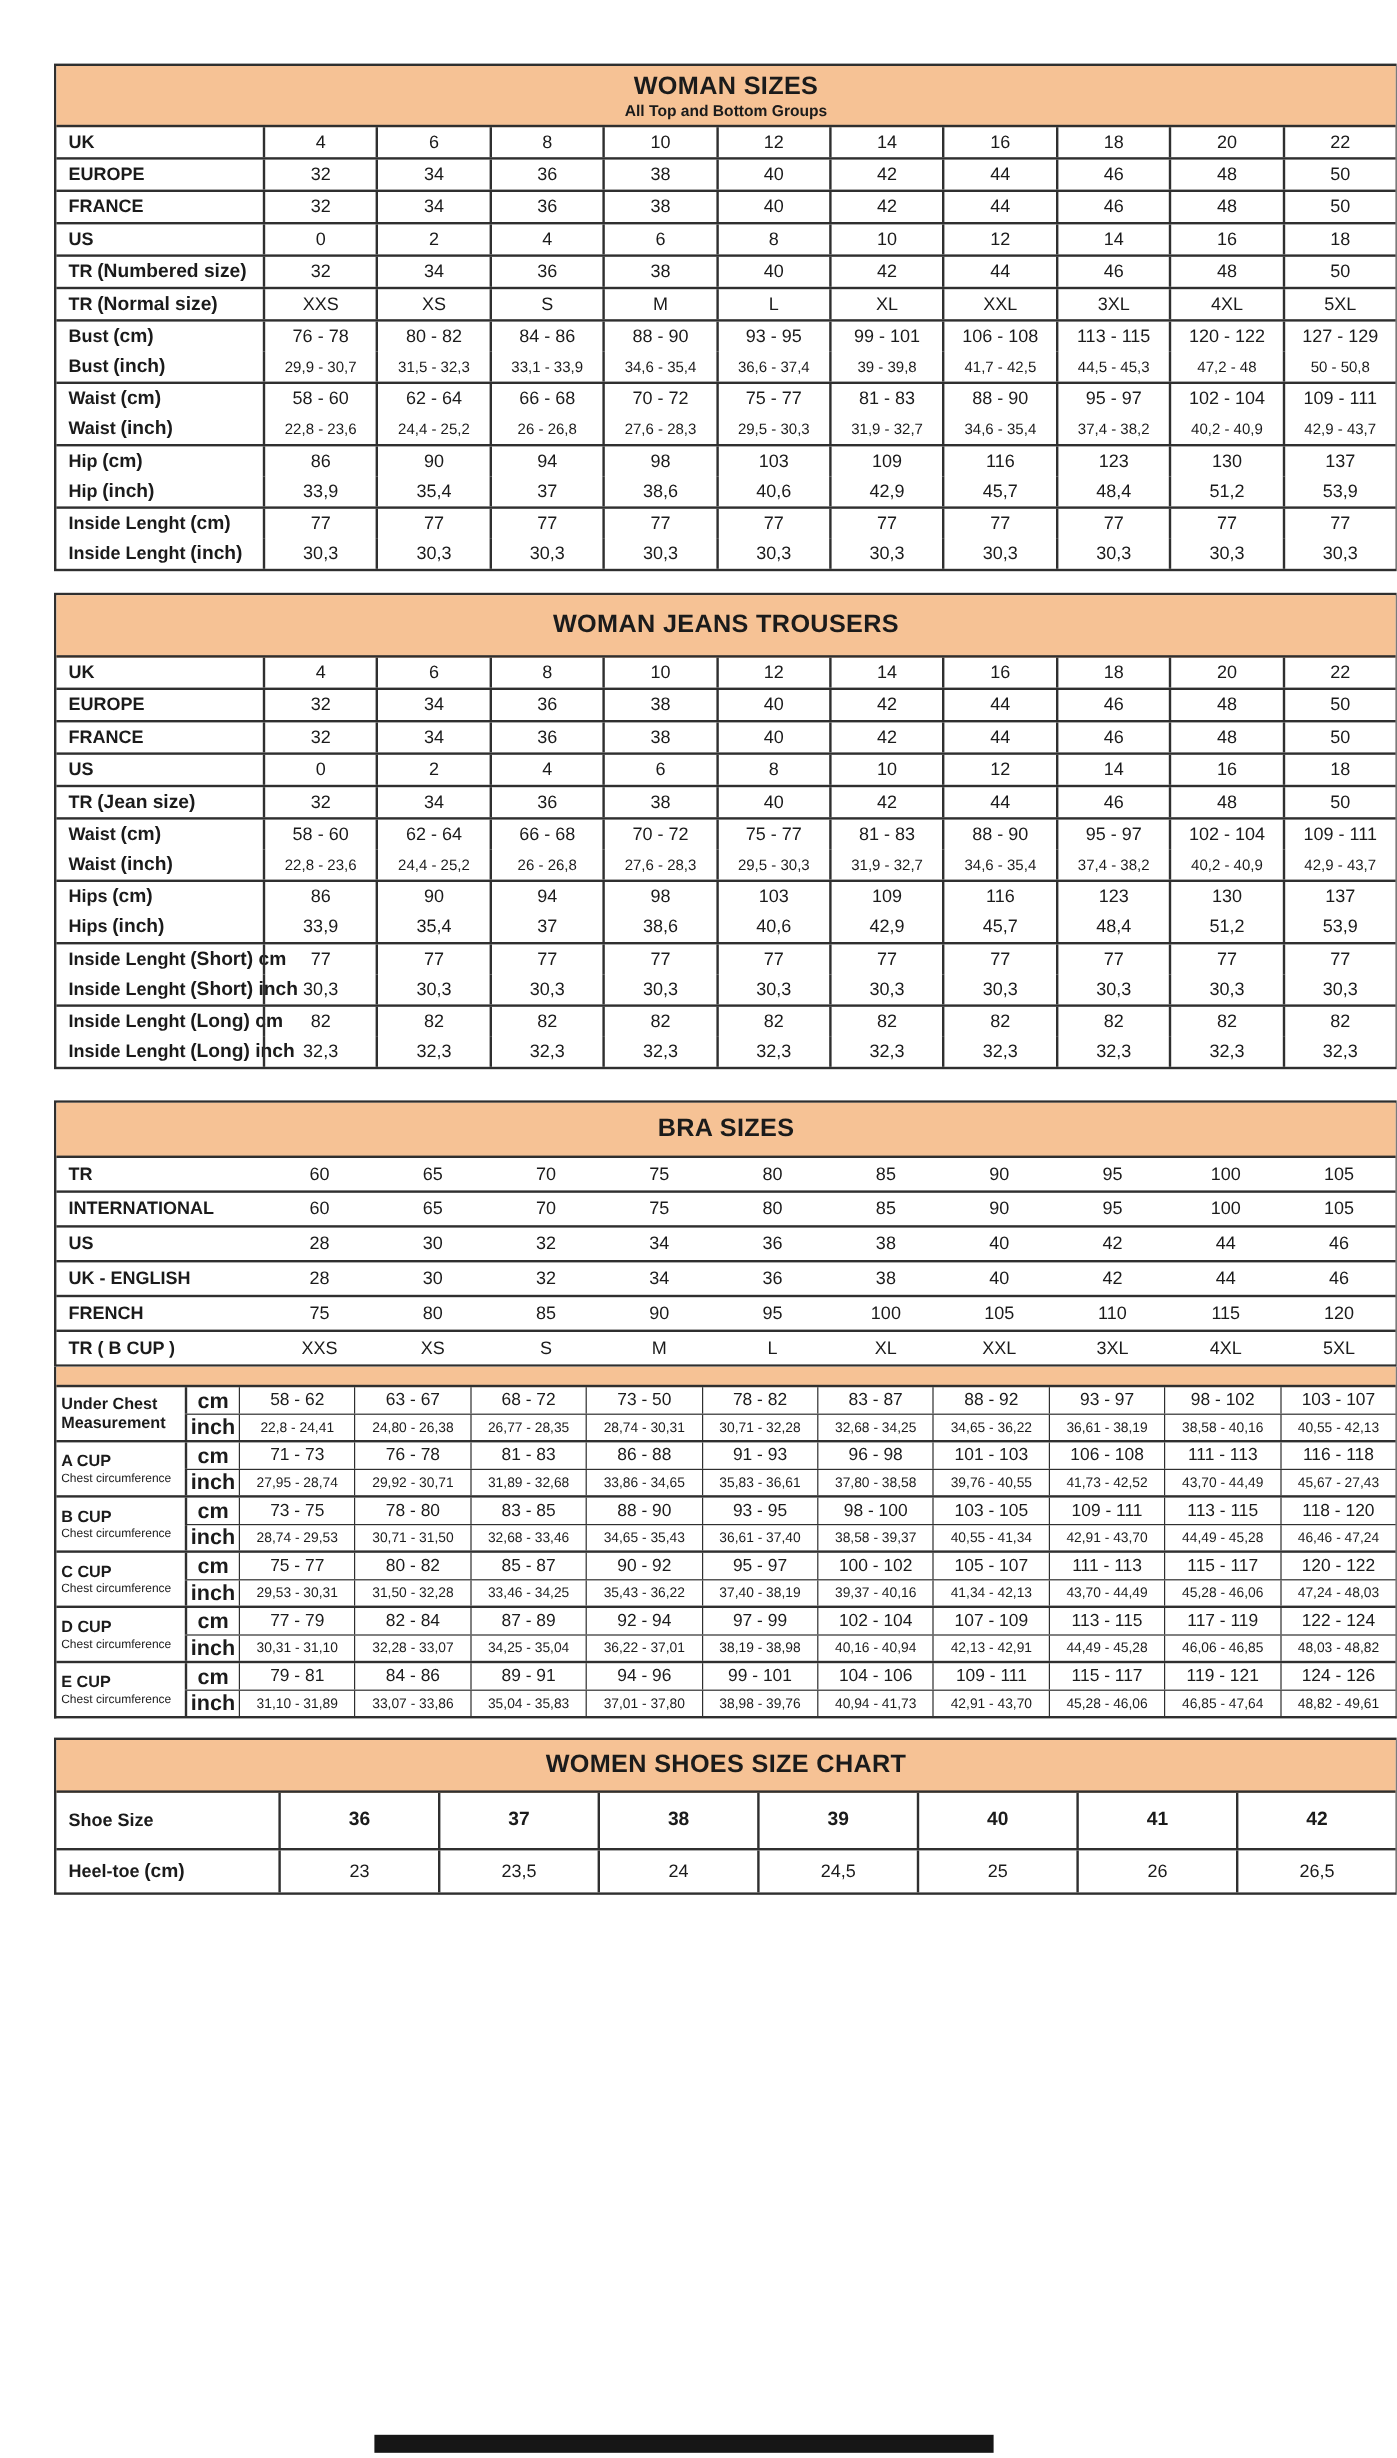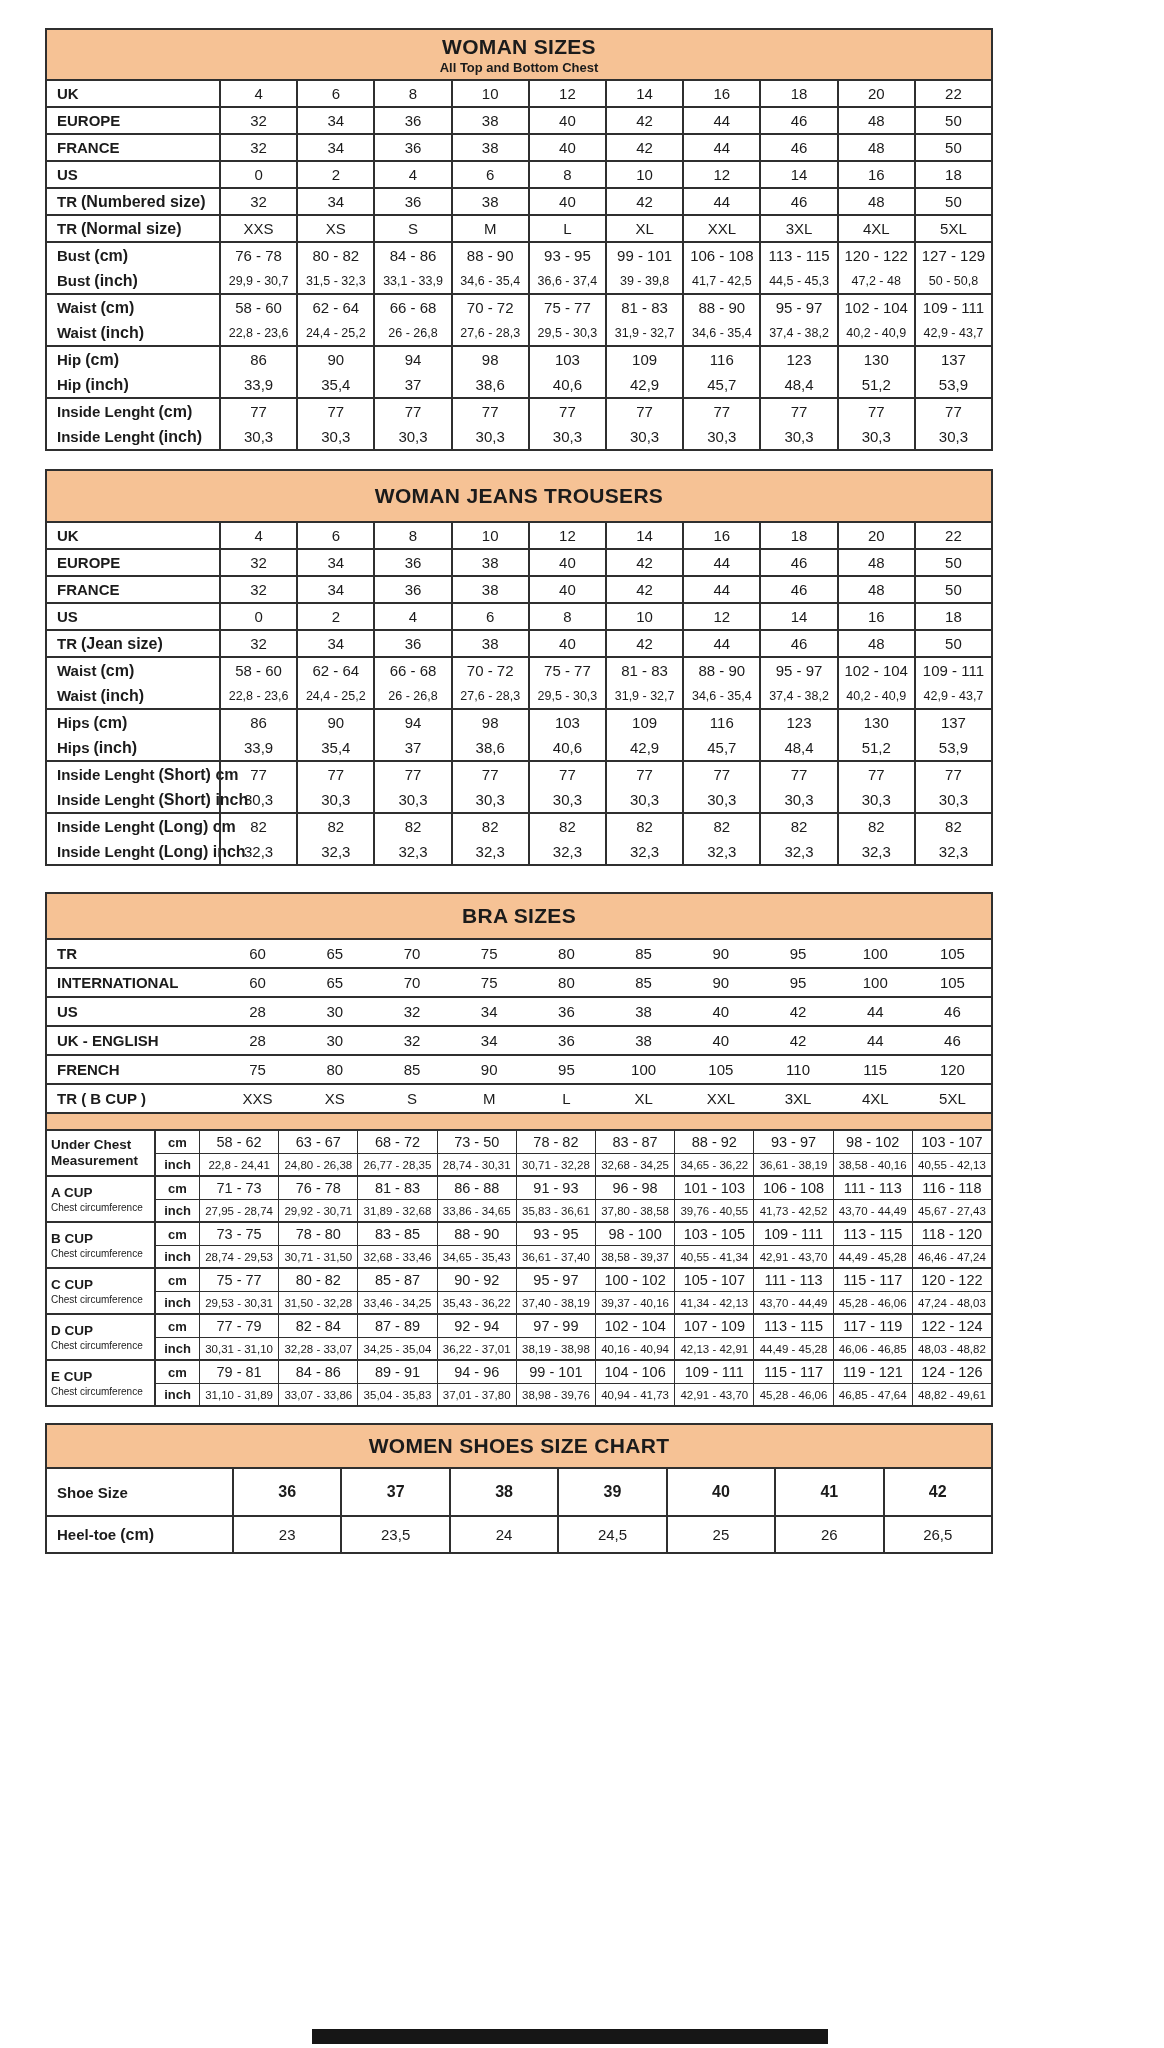--- a/index.html
+++ b/index.html
@@ -4,21 +4,21 @@
 <style>
   :root{
     --peach:#F6C295;
     --bc:#2F2F2F;
     --txt:#1B1B1B;
   }
   *{box-sizing:border-box;margin:0;padding:0;}
   html,body{width:1164px;background:#ffffff;}
   body{font-family:"Liberation Sans", sans-serif;color:var(--txt);}
   .page{position:relative;width:1164px;height:2048px;background:#ffffff;overflow:hidden;}
-  #tables-root{position:absolute;left:45px;top:28px;width:948px;}
+  #tables-root{position:absolute;left:45px;top:53px;width:1120px;}
 
   .sizetable{border:2.5px solid var(--bc);background:#fff;width:100%;}
   .table--woman-jeans{margin-top:18px;}
   .table--bra-top{margin-top:26px;}
   .table--bra-cups{border-top:none;}
   .table--bra-cups::before{content:"";display:block;height:15px;background:var(--peach);border-bottom:2.5px solid var(--bc);}
   .table--shoes{margin-top:16px;}
 
   .thead-band{background:var(--peach);text-align:center;border-bottom:2.5px solid var(--bc);padding:5px 0 4px;}
   .table--woman-jeans .thead-band{padding:13px 0;}
@@ -39,42 +39,42 @@
   .table--bra-top .cell{border-left:none;}
   .table--bra-top .row{min-height:27px;}
 
   
   .cup-label{width:107px;display:flex;flex-direction:column;justify-content:center;padding:2px 4px;}
   .cup-main{font-weight:bold;font-size:13.5px;line-height:1.15;}
   .cup-sub{font-size:10px;margin-top:1px;}
   .cup-rows{flex:1 1 0;display:flex;flex-direction:column;}
   .cup-rows .row{flex:1 1 0;min-height:22px;}
   .cup-rows .row + .row{border-top:1.5px solid var(--bc);}
-  .unit-cell{width:45px;flex:none;display:flex;align-items:center;justify-content:center;font-weight:bold;font-size:13px;border-left:2px solid var(--bc);}
+  .unit-cell{width:45px;flex:none;display:flex;align-items:center;justify-content:center;font-weight:bold;font-size:18px;border-left:2px solid var(--bc);}
   .cup-rows .cell{border-left:1.5px solid var(--bc);}
   .cup-rows .r-cm .cell{font-size:14.5px;}
   .cup-rows .r-inch .cell{font-size:11.5px;}
 
   
   .table--shoes .row.simple .label-cell{width:185px;}
   .table--shoes .g0 .row{min-height:46px;}
   .table--shoes .g0 .cell{font-weight:bold;font-size:16px;}
   .table--shoes .g1 .row{min-height:35px;}
 
   .bottom-bar{position:absolute;left:312px;top:2029px;width:516px;height:15px;background:#161616;}
 </style>
 </head>
 <body>
 
 <div class="page">
   <div id="tables-root">
       <div class="sizetable table--woman-sizes">
         <div class="thead-band">
           <div class="ttl">WOMAN SIZES</div>
-          <div class="subttl">All Top and Bottom Chest</div>
+          <div class="subttl">All Top and Bottom Groups</div>
         </div>
         <div class="grp g0">
           <div class="row simple">
             <div class="label-cell">
               <span class="lab-main">UK</span>
             </div>
             <div class="cell">4</div>
             <div class="cell">6</div>
             <div class="cell">8</div>
             <div class="cell">10</div>

